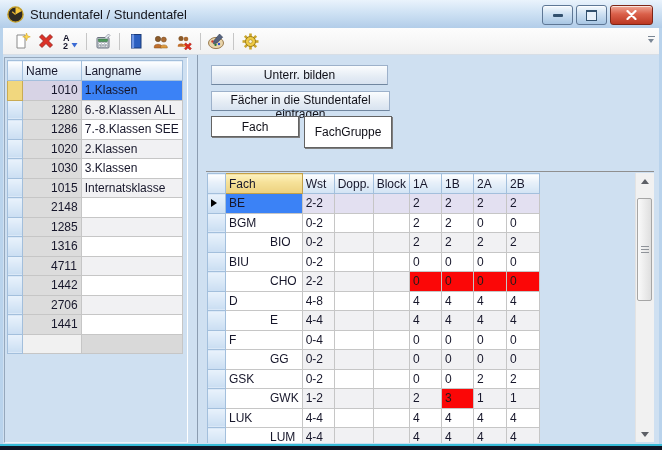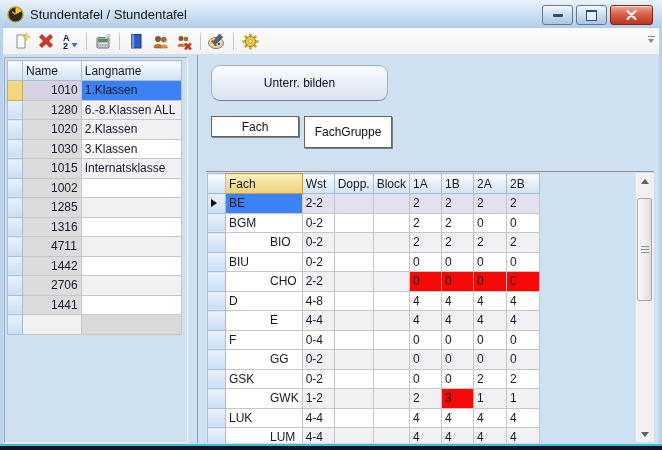--- a/index.html
+++ b/index.html
@@ -70,21 +70,21 @@
 
   
   .left-panel{position:absolute;left:1px;top:2px;width:182px;bottom:1px;background:#cfe0f1;
     border:1px solid #96a8bc;border-right-color:#ffffff;border-bottom-color:#eef4fa;overflow:hidden;}
   #left-grid{position:absolute;left:2px;top:2px;}
 
   
   .right-panel{position:absolute;left:194px;top:0;right:0;bottom:1px;border-left:1px solid #8b9cb0;overflow:hidden;}
   .softbtn{position:absolute;font-family:"Liberation Sans",sans-serif;font-size:12px;color:#101018;
     background:linear-gradient(#fbfdfe,#e6edf5 55%,#d8e3f0);border:1px solid #9db1ca;border-bottom-color:#70869f;cursor:default;}
-  #btn-unterr{left:13px;top:10px;width:177px;height:36px;border-radius:9px;}
+  #btn-unterr{left:13px;top:10px;width:177px;height:20px;}
   #btn-faecher{left:13px;top:36px;width:179px;height:20px;}
   .hardbtn{position:absolute;font-family:"Liberation Sans",sans-serif;font-size:12px;color:#101018;
     background:#fff;border:1px solid #636363;box-shadow:1px 1px 0 #7e7e7e;cursor:default;}
   #btn-fach{left:13px;top:61px;width:88px;height:21px;}
   #btn-fachgruppe{left:106px;top:61px;width:88px;height:32px;}
 
   .grid-region{position:absolute;left:8px;top:116px;right:5px;bottom:0;border-top:1px solid #8f8f8f;}
   #right-grid{position:absolute;left:1px;top:1px;}
 
   
@@ -235,38 +235,43 @@
             <tr class="selected">
               <td class="c-sel"></td>
               <td class="c-name">1010</td>
               <td class="c-lang">1.Klassen</td>
             </tr>
             <tr class="alt">
               <td class="c-sel"></td>
               <td class="c-name">1280</td>
               <td class="c-lang">6.-8.Klassen ALL</td>
             </tr>
+            <tr>
+              <td class="c-sel"></td>
+              <td class="c-name">1286</td>
+              <td class="c-lang">7.-8.Klassen SEE</td>
+            </tr>
             <tr class="alt">
               <td class="c-sel"></td>
               <td class="c-name">1020</td>
               <td class="c-lang">2.Klassen</td>
             </tr>
             <tr>
               <td class="c-sel"></td>
               <td class="c-name">1030</td>
               <td class="c-lang">3.Klassen</td>
             </tr>
             <tr class="alt">
               <td class="c-sel"></td>
               <td class="c-name">1015</td>
               <td class="c-lang">Internatsklasse</td>
             </tr>
             <tr>
               <td class="c-sel"></td>
-              <td class="c-name">1002</td>
+              <td class="c-name">2148</td>
               <td class="c-lang"></td>
             </tr>
             <tr class="alt">
               <td class="c-sel"></td>
               <td class="c-name">1285</td>
               <td class="c-lang"></td>
             </tr>
             <tr>
               <td class="c-sel"></td>
               <td class="c-name">1316</td>
@@ -296,20 +301,21 @@
               <td class="c-sel"></td>
               <td class="c-name"></td>
               <td class="c-lang"></td>
             </tr>
           </tbody>
       </table>
     </div>
 
     <div class="right-panel">
       <button class="softbtn" id="btn-unterr">Unterr. bilden</button>
+      <button class="softbtn" id="btn-faecher">Fächer in die Stundentafel eintragen</button>
       <button class="hardbtn" id="btn-fach">Fach</button>
       <button class="hardbtn" id="btn-fachgruppe">FachGruppe</button>
 
       <div class="grid-region">
         <table class="grid" id="right-grid">
           <colgroup>
             <col class="w-rsel">
               <col class="w-fach">
               <col class="w-wst">
               <col class="w-dopp">

